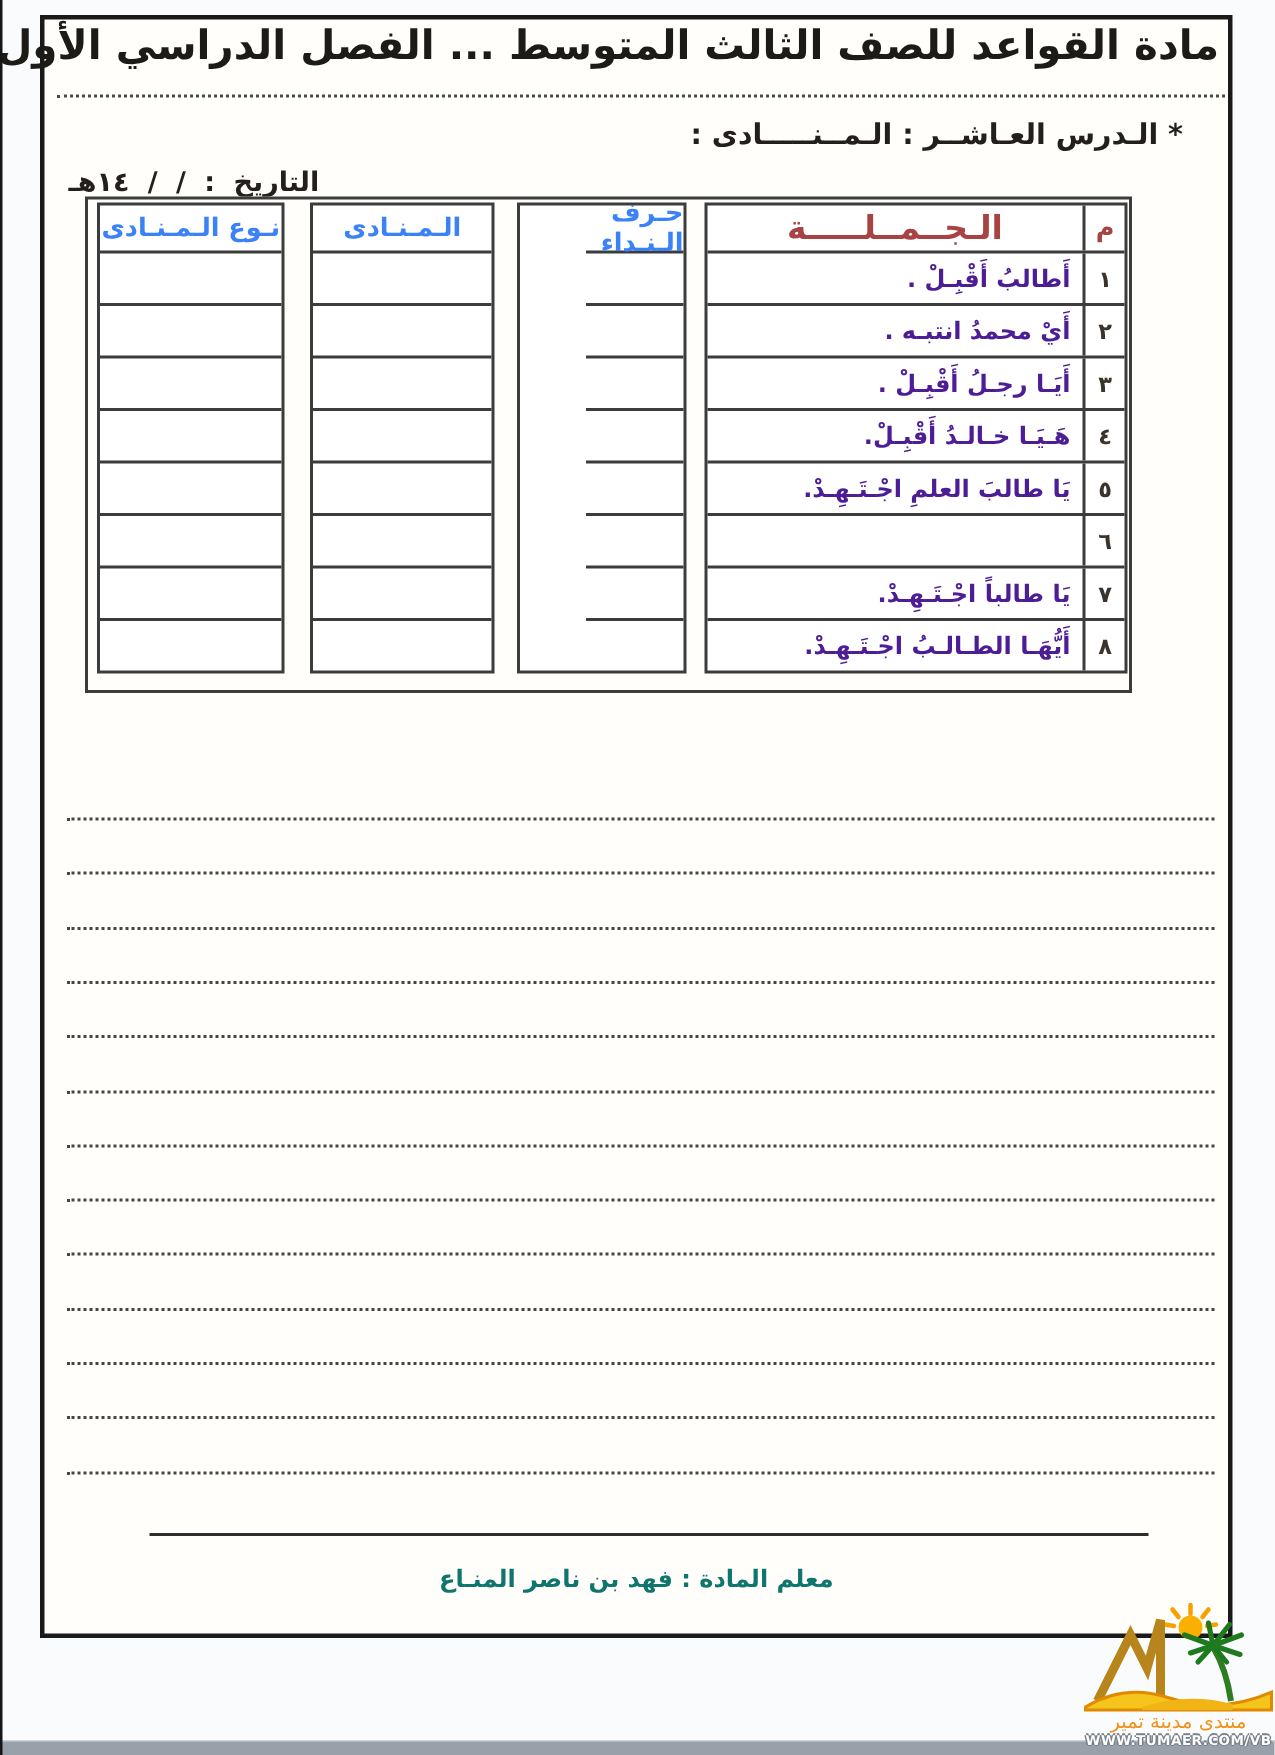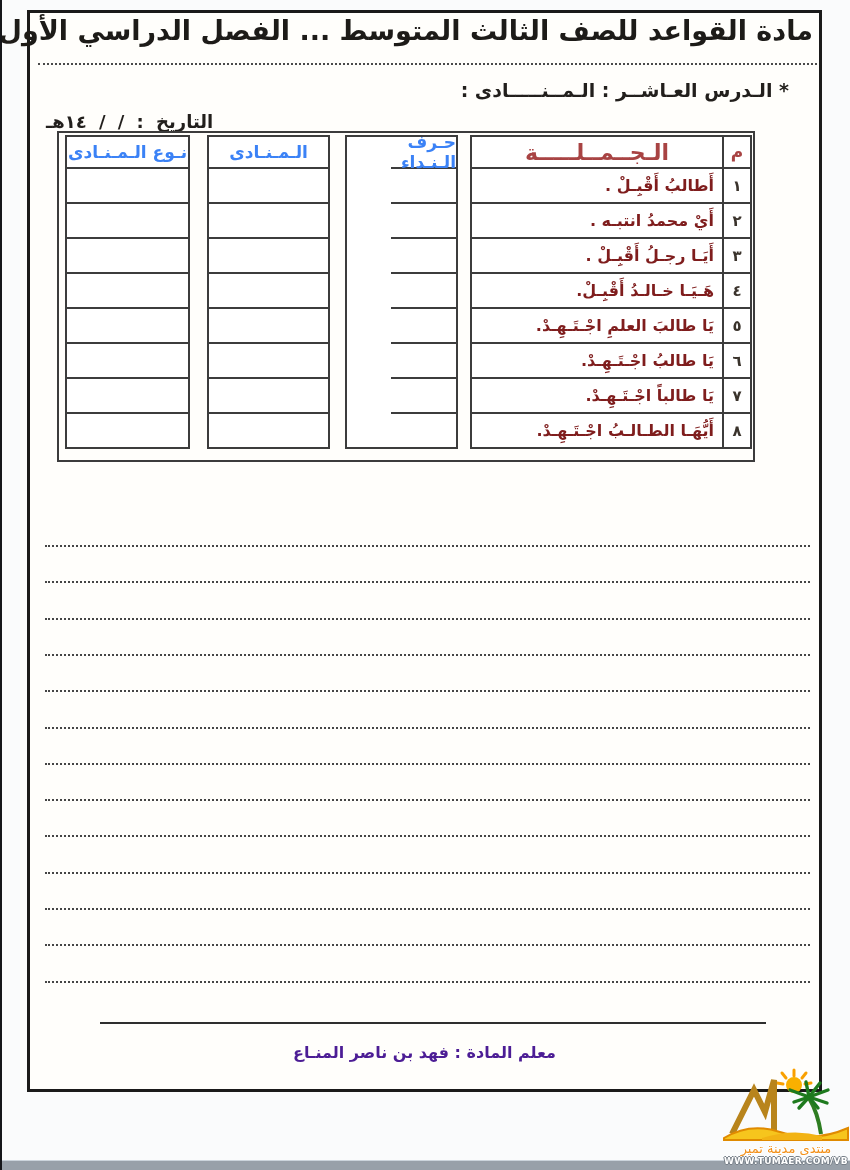--- a/index.html
+++ b/index.html
@@ -57,32 +57,32 @@
   .blank-row{flex:1;border-bottom:2px solid #3c3c3c;}
   .blank-row:last-child,.s-row:last-child{border-bottom:none;}
 
   .s-row{flex:1;display:flex;flex-direction:row;border-bottom:2px solid #3c3c3c;}
   .num-cell{
     width:28px;min-width:28px;display:flex;align-items:center;justify-content:center;
     font-weight:bold;font-size:15px;color:#3a332c;border-left:2px solid #3c3c3c;box-sizing:border-box;
   }
   .sentence-cell{
     flex:1;display:flex;align-items:center;justify-content:flex-start;
-    padding:0 8px 0 4px;font-weight:bold;font-size:16px;color:#7f1d1d;white-space:nowrap;
+    padding:0 8px 0 4px;font-weight:bold;font-size:16px;color:#4c1d95;white-space:nowrap;
   }
 
   
   .section-heading{position:absolute;top:467px;right:31px;font-weight:bold;font-size:22px;color:#1f1c19;}
   .section-heading .bullet{font-size:19px;margin-left:8px;}
   .notes-area{position:absolute;top:532px;left:15px;right:9px;height:450px;}
   .note-line{position:absolute;left:0;right:0;border-top:2px dotted #454545;}
 
   
   .sig-line{position:absolute;top:1009px;left:70px;width:666px;border-top:2px solid #2e2e2e;}
-  .teacher-line{position:absolute;top:1030px;left:0;right:0;text-align:center;font-weight:bold;font-size:16px;color:#4c1d95;}
+  .teacher-line{position:absolute;top:1030px;left:0;right:0;text-align:center;font-weight:bold;font-size:16px;color:#0f766e;}
 
   
   .logo{position:absolute;left:722px;top:1068px;width:128px;z-index:7;text-align:center;}
   .logo-name{
     color:#f39019;font-weight:normal;font-size:13px;line-height:14px;margin-top:-4px;
     text-shadow:-1px 0 #fff,1px 0 #fff,0 -1px #fff,0 1px #fff;
   }
   .logo-url{
     direction:ltr;font-size:9px;font-weight:bold;letter-spacing:.3px;color:#ffffff;line-height:11px;
     text-shadow:-1px 0 #777f88,1px 0 #777f88,0 -1px #777f88,0 1px #777f88;
@@ -124,21 +124,20 @@
       <div class="s-row">
         <div class="num-cell">٤</div>
         <div class="sentence-cell">هَـيَـا خـالـدُ أَقْبِـلْ.</div>
       </div>
       <div class="s-row">
         <div class="num-cell">٥</div>
         <div class="sentence-cell">يَا طالبَ العلمِ اجْـتَـهِـدْ.</div>
       </div>
       <div class="s-row">
         <div class="num-cell">٦</div>
-        <div class="sentence-cell">يَا طالبُ اجْـتَـهِـدْ.</div>
       </div>
       <div class="s-row">
         <div class="num-cell">٧</div>
         <div class="sentence-cell">يَا طالباً اجْـتَـهِـدْ.</div>
       </div>
       <div class="s-row">
         <div class="num-cell">٨</div>
         <div class="sentence-cell">أَيُّهَـا الطـالـبُ اجْـتَـهِـدْ.</div>
       </div>
     </div>

